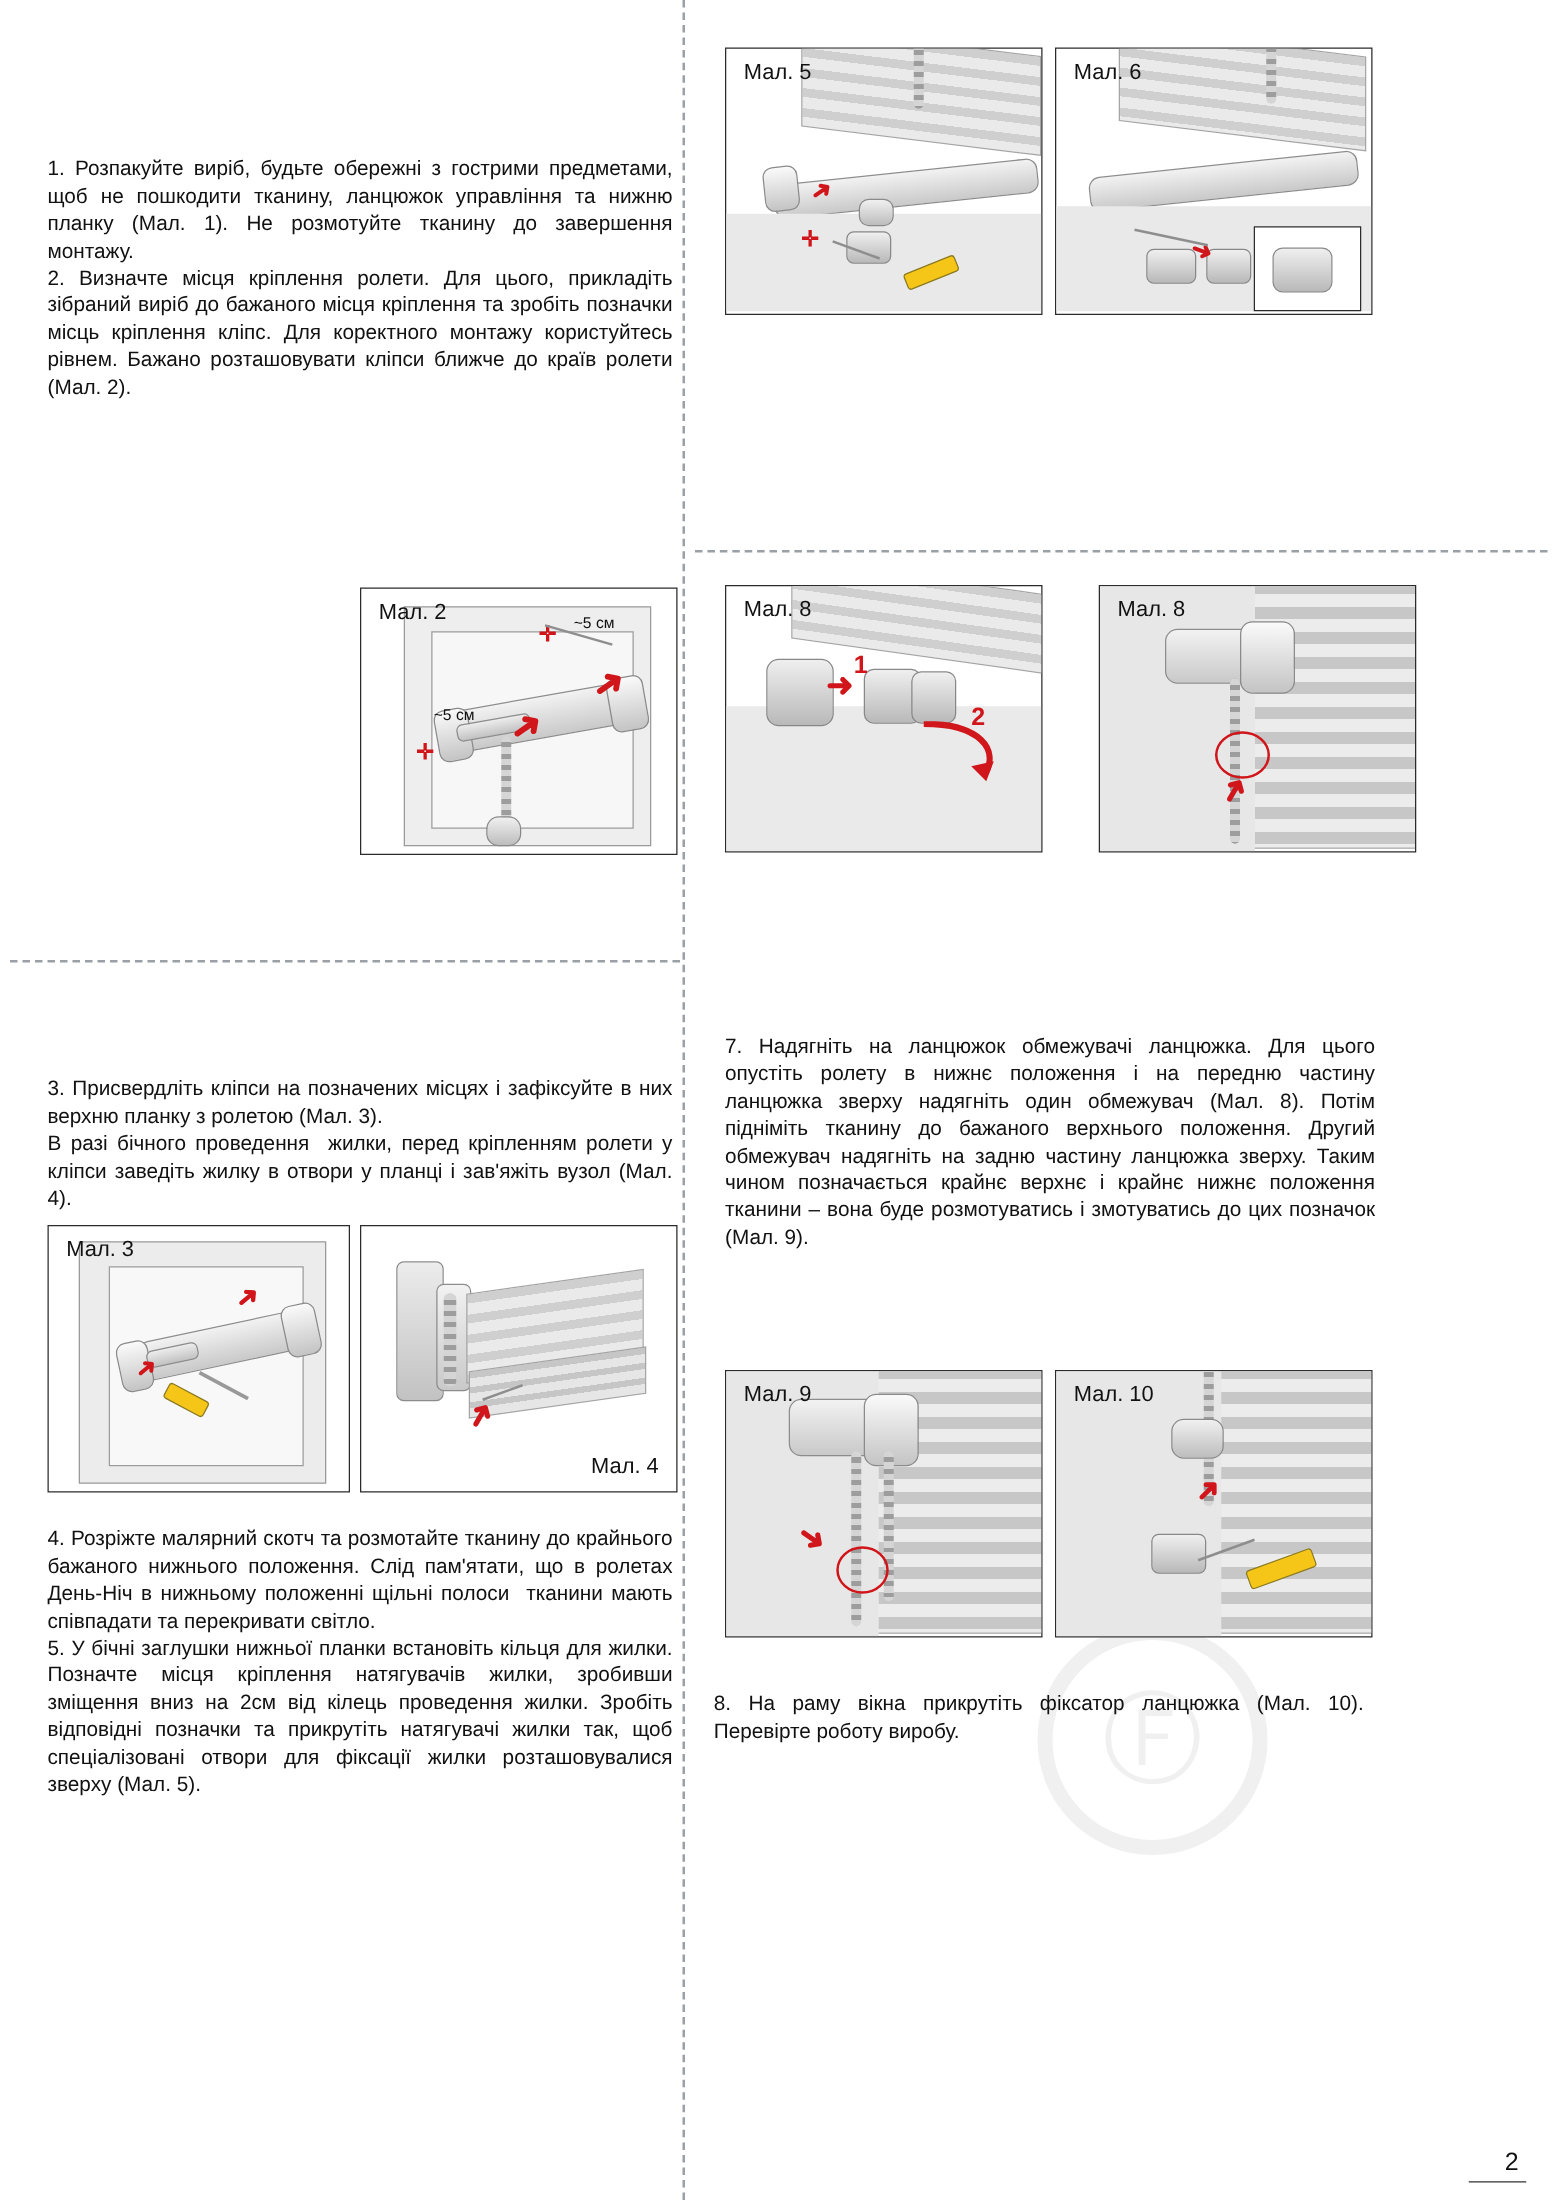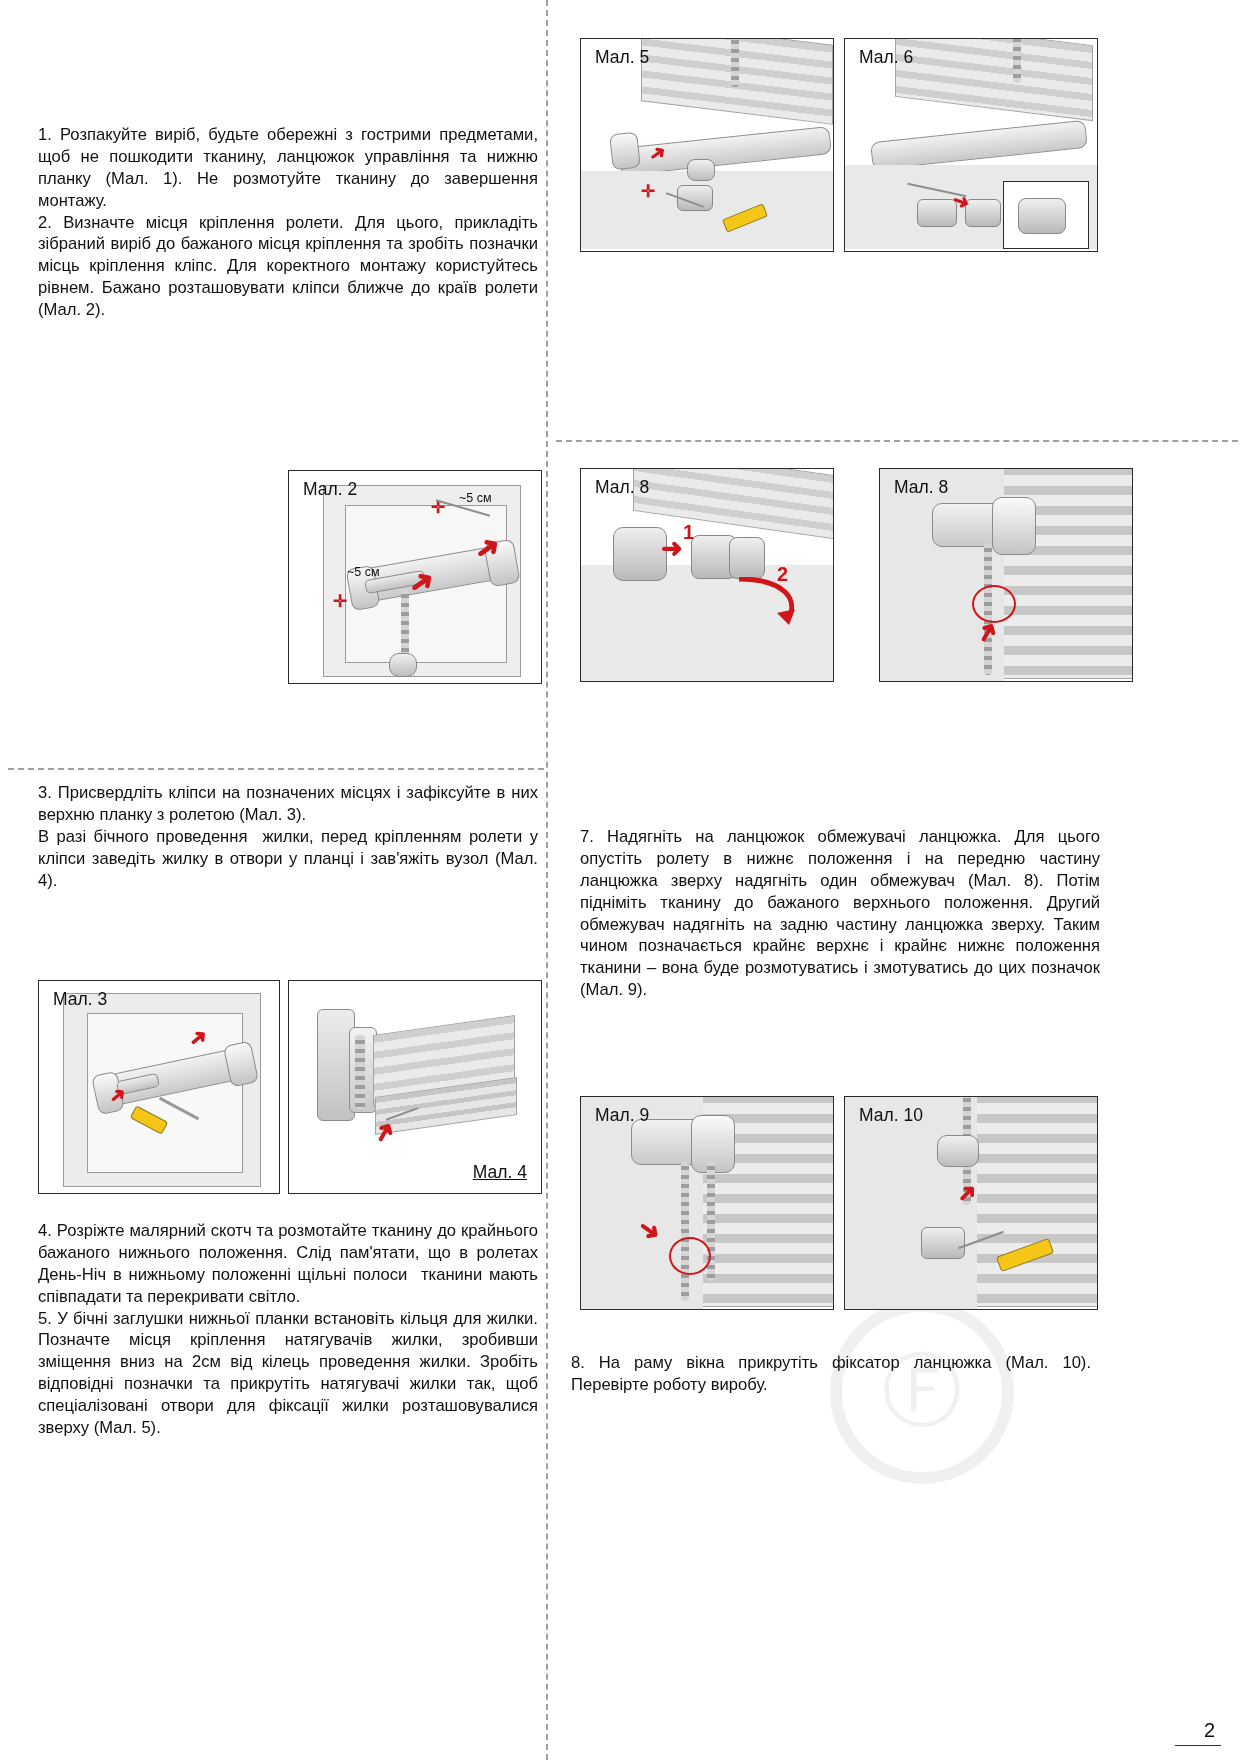--- a/index.html
+++ b/index.html
@@ -38,21 +38,21 @@
     position:absolute;
     border:1.6px solid #2b2b2b;
     background:#fff;
     overflow:hidden;
   }
   .fig .cap{
     position:absolute;left:14px;top:8px;
     font-size:17.5px;color:#111;
     z-index:6;
   }
-  .fig .cap.br{left:auto;right:14px;top:auto;bottom:10px;text-decoration:underline;}
+  .fig .cap.br{left:auto;right:14px;top:auto;bottom:10px;}
 
   
   .wall{position:absolute;background:#dcdcdc;}
   .frame{position:absolute;background:#e3e3e3;border:1.4px solid #9b9b9b;}
   .tube{position:absolute;background:linear-gradient(180deg,#f2f2f2,#c9c9c9);border:1.3px solid #8d8d8d;border-radius:9px;}
   .cap-end{position:absolute;background:linear-gradient(180deg,#fafafa,#c4c4c4);border:1.3px solid #8a8a8a;border-radius:8px;}
   .fabric{position:absolute;background:
       repeating-linear-gradient(180deg,#cfcfcf 0 7px,#eaeaea 7px 16px);
       border:1.2px solid #a5a5a5;}
   .fabric2{position:absolute;background:
@@ -111,21 +111,21 @@
     <div class="bracket" style="left:76px;top:104px;width:58px;height:12px;transform:rotate(-10deg);"></div>
     <div class="arrow-red" style="left:120px;top:96px;transform:rotate(-35deg);">➜</div>
     <div class="arrow-red" style="left:186px;top:62px;transform:rotate(-35deg);">➜</div>
     <div class="dim" style="left:170px;top:20px;">~5 см</div>
     <div class="dim" style="left:58px;top:94px;">~5 см</div>
     <div class="redx" style="left:142px;top:26px;">✛</div>
     <div class="redx" style="left:44px;top:120px;">✛</div>
     <div class="cordline" style="left:146px;top:36px;width:56px;transform:rotate(16deg);"></div>
   </div>
 
-  <div class="para" style="left:38px;top:782px;width:500px;">3. Присвердліть кліпси на позначених місцях і зафіксуйте в них верхню планку з ролетою (Мал. 3).
+  <div class="para" style="left:38px;top:860px;width:500px;">3. Присвердліть кліпси на позначених місцях і зафіксуйте в них верхню планку з ролетою (Мал. 3).
 В разі бічного проведення  жилки, перед кріпленням ролети у кліпси заведіть жилку в отвори у планці і зав'яжіть вузол (Мал. 4).</div>
 
   <div class="fig" style="left:38px;top:980px;width:240px;height:212px;">
     <div class="cap">Мал. 3</div>
     <div class="frame" style="left:24px;top:12px;width:196px;height:192px;background:#ececec;"></div>
     <div class="frame" style="left:48px;top:32px;width:154px;height:158px;background:#f8f8f8;"></div>
     <div class="tube" style="left:72px;top:80px;width:126px;height:30px;transform:rotate(-12deg);"></div>
     <div class="cap-end" style="left:56px;top:92px;width:24px;height:38px;transform:rotate(-12deg);"></div>
     <div class="cap-end" style="left:188px;top:62px;width:26px;height:40px;transform:rotate(-12deg);"></div>
     <div class="bracket" style="left:78px;top:96px;width:40px;height:12px;transform:rotate(-12deg);"></div>

